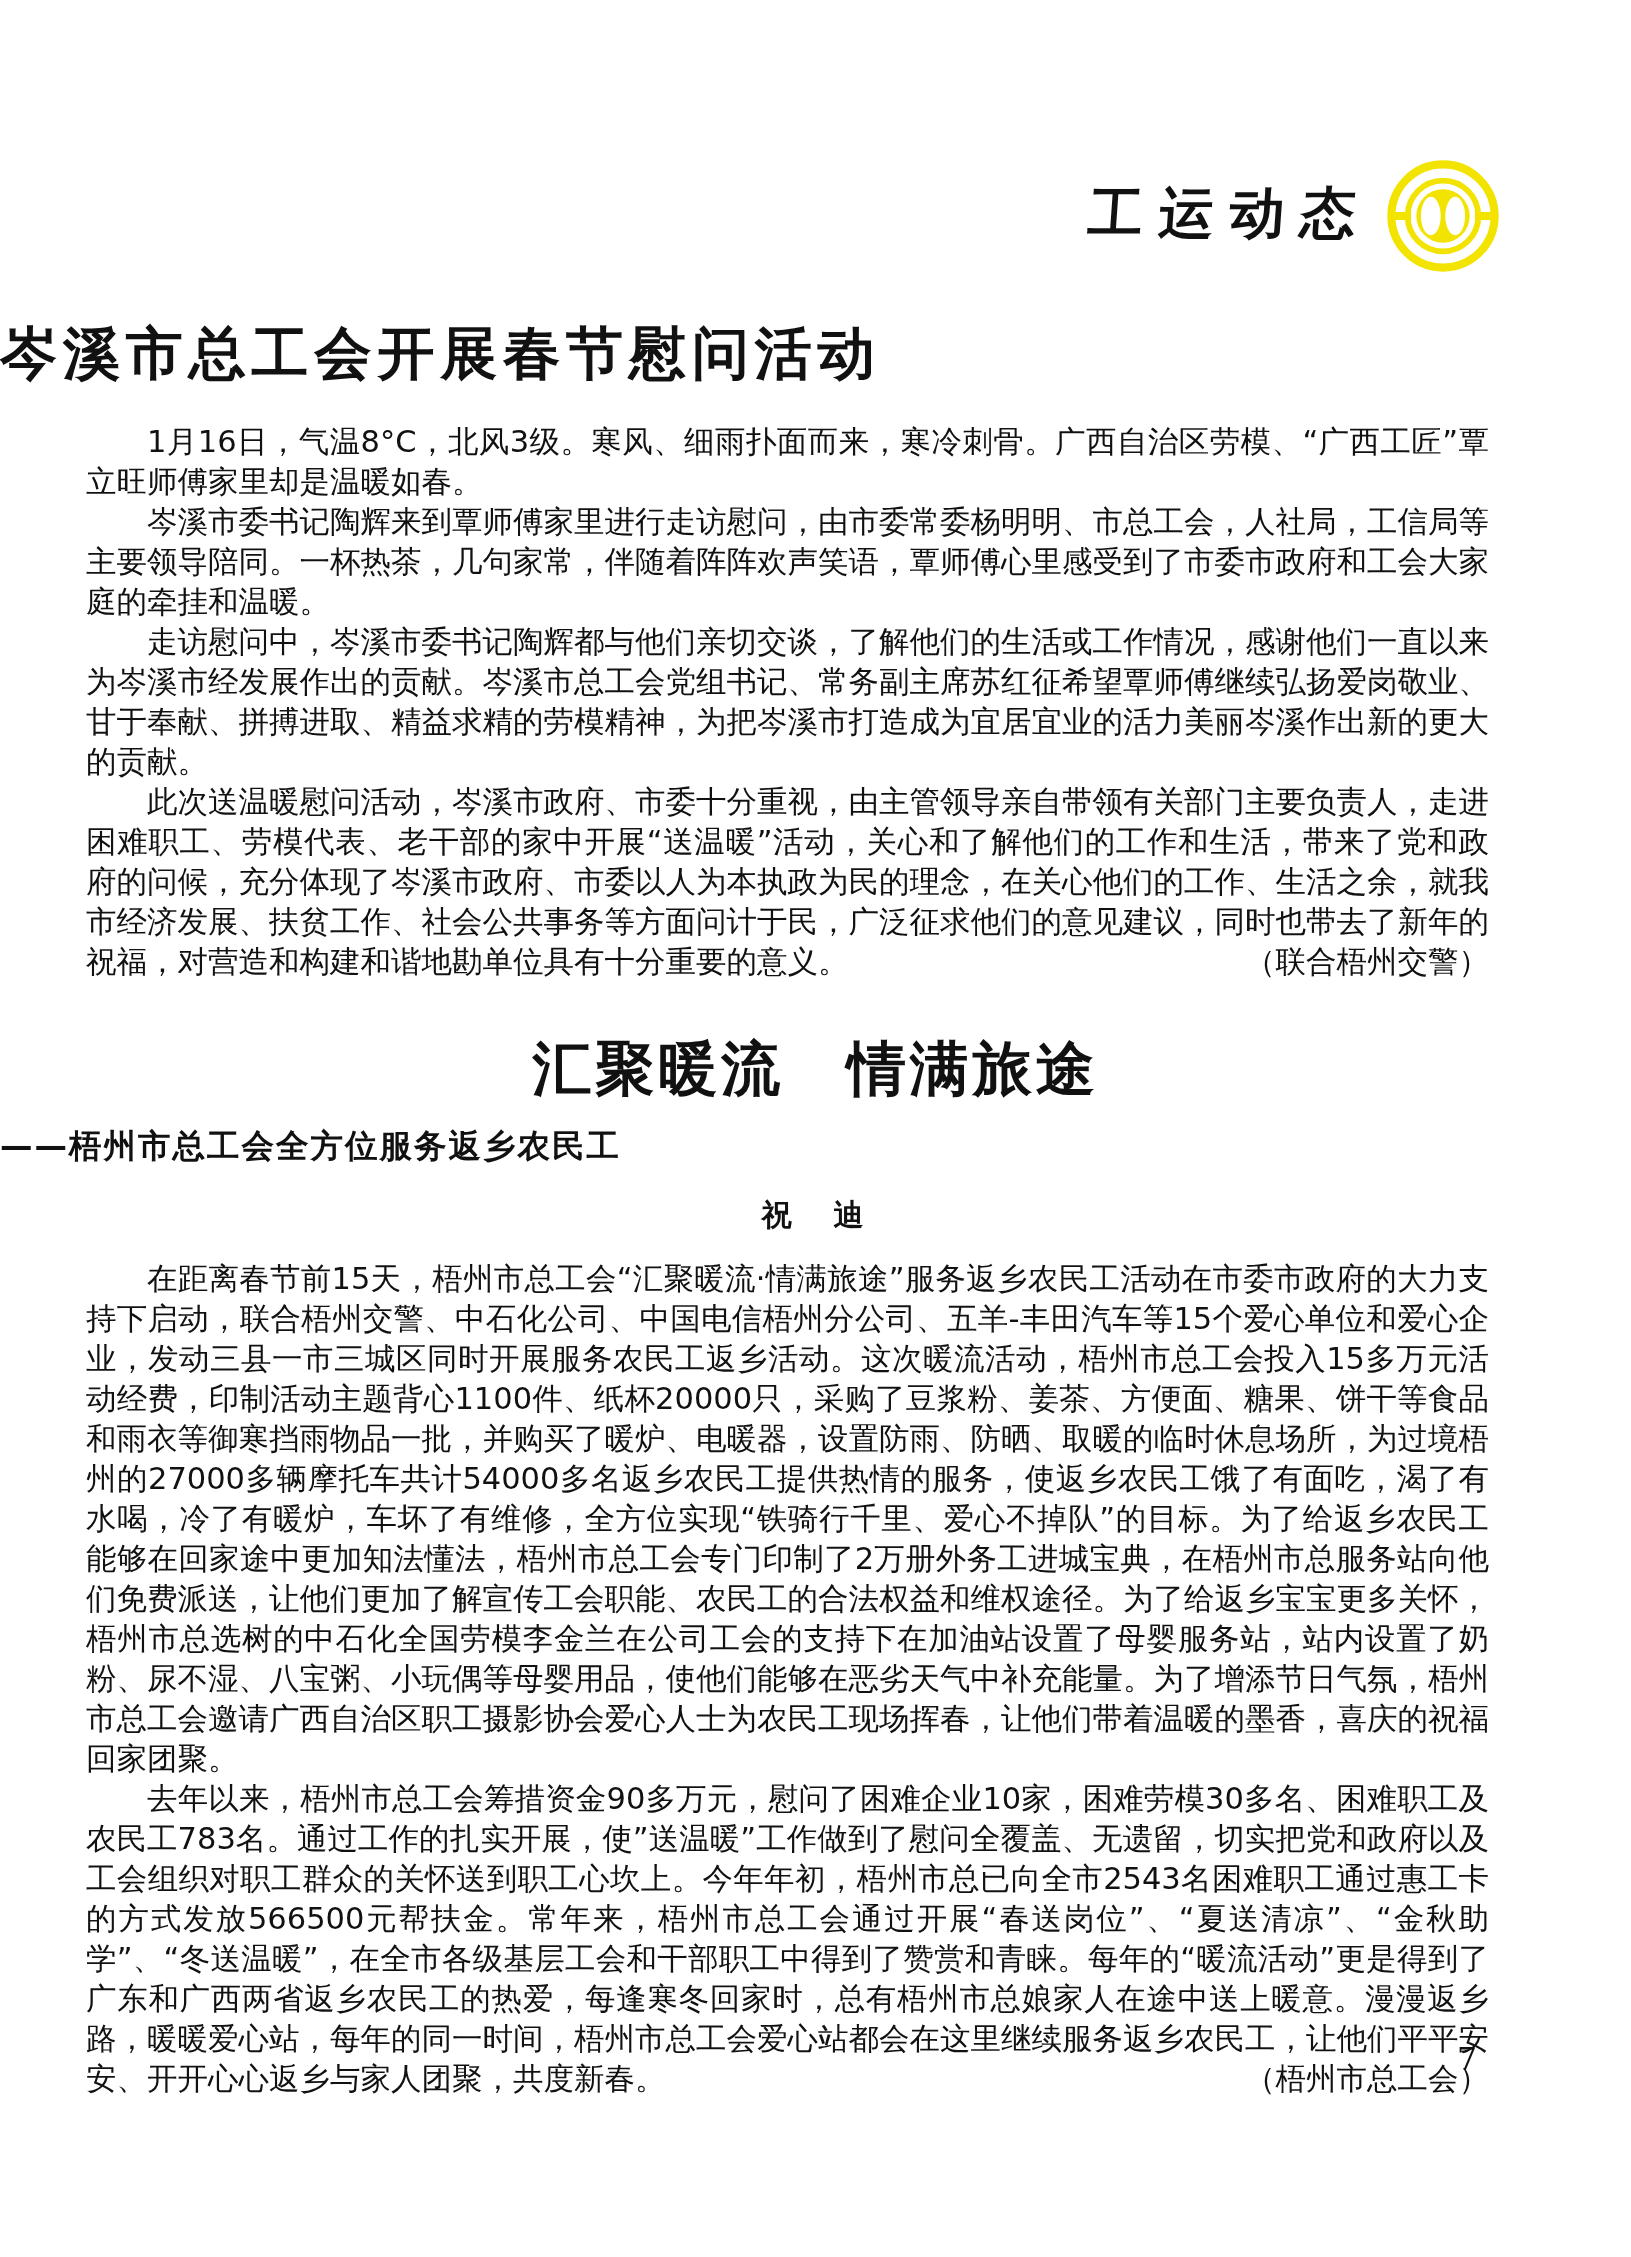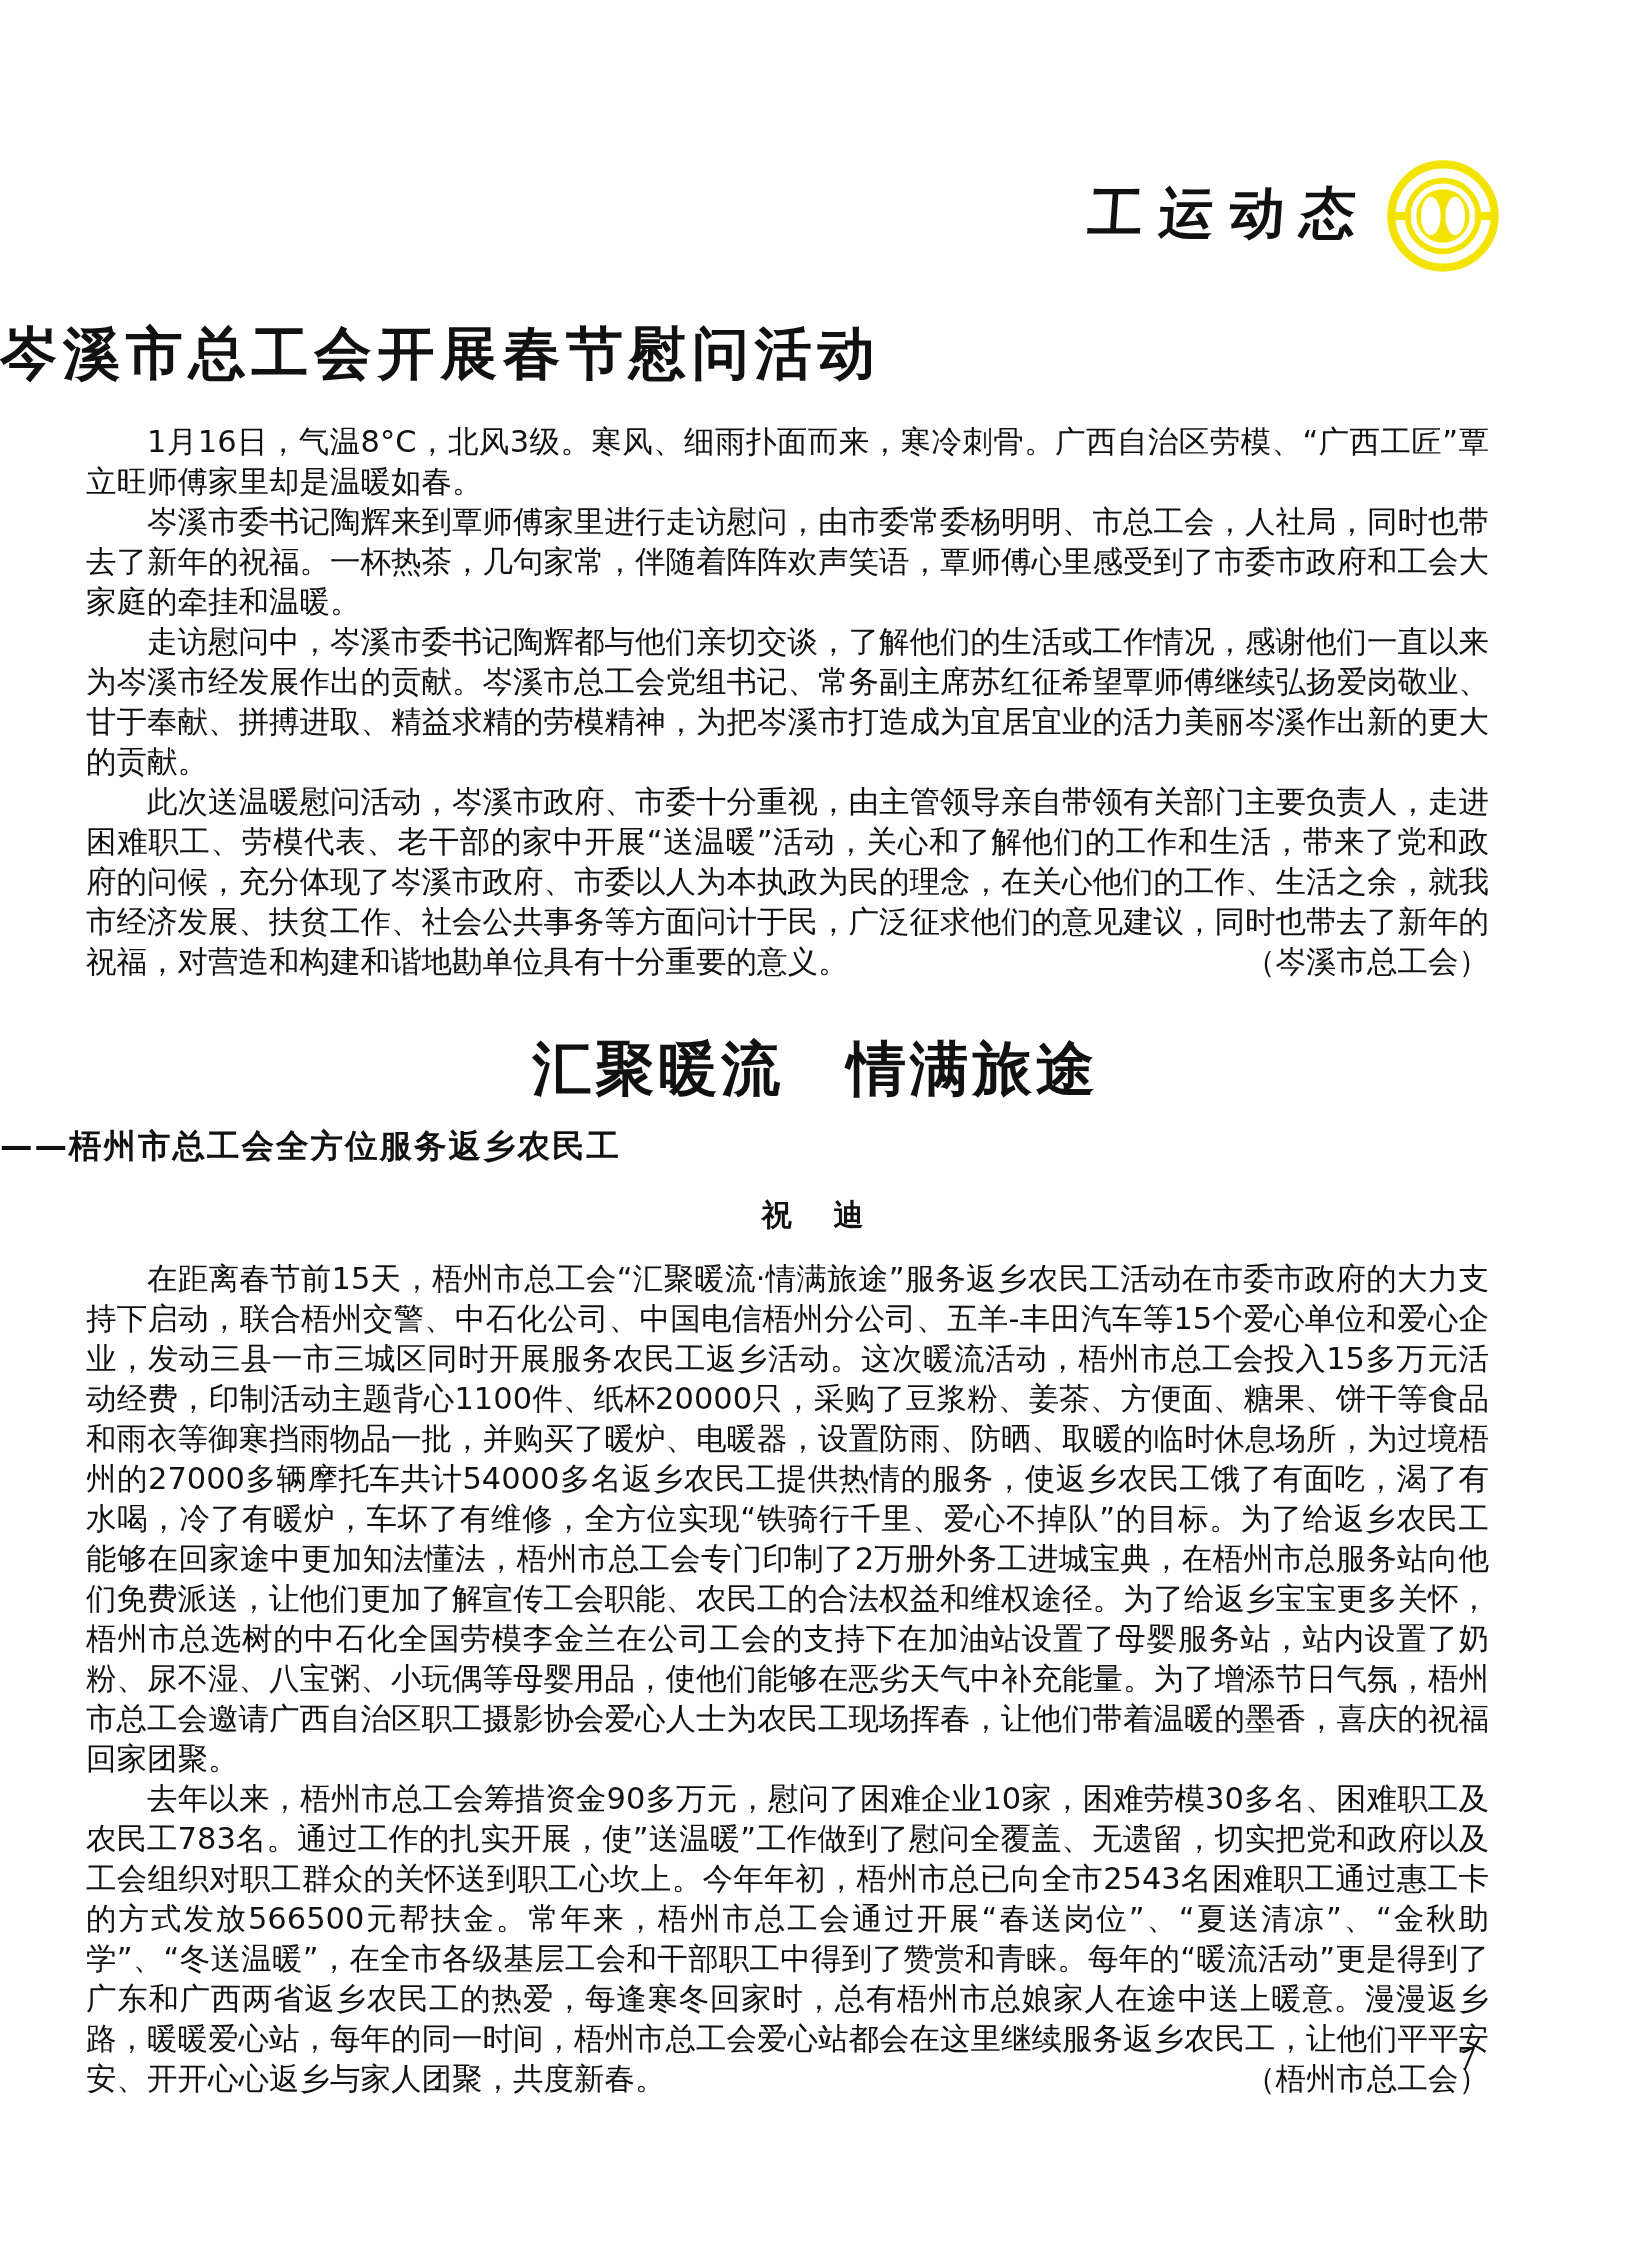--- a/index.html
+++ b/index.html
@@ -111,23 +111,23 @@
       <circle cx="50" cy="50" r="23" fill="#f2e400"></circle>
       <ellipse cx="39.5" cy="50" rx="8.5" ry="16.5" fill="#ffffff"></ellipse>
       <ellipse cx="60.5" cy="50" rx="8.5" ry="16.5" fill="#ffffff"></ellipse>
     </svg>
   </div>
 
   <h1 class="title-1">岑溪市总工会开展春节慰问活动</h1>
 
   <div class="body-block first">
     <p>1月16日，气温8°C，北风3级。寒风、细雨扑面而来，寒冷刺骨。广西自治区劳模、“广西工匠”覃立旺师傅家里却是温暖如春。</p>
-    <p>岑溪市委书记陶辉来到覃师傅家里进行走访慰问，由市委常委杨明明、市总工会，人社局，同时也带去了新年的祝福。一杯热茶，几句家常，伴随着阵阵欢声笑语，覃师傅心里感受到了市委市政府和工会大家庭的牵挂和温暖。</p>
+    <p>岑溪市委书记陶辉来到覃师傅家里进行走访慰问，由市委常委杨明明、市总工会，人社局，工信局等主要领导陪同。一杯热茶，几句家常，伴随着阵阵欢声笑语，覃师傅心里感受到了市委市政府和工会大家庭的牵挂和温暖。</p>
     <p>走访慰问中，岑溪市委书记陶辉都与他们亲切交谈，了解他们的生活或工作情况，感谢他们一直以来为岑溪市经发展作出的贡献。岑溪市总工会党组书记、常务副主席苏红征希望覃师傅继续弘扬爱岗敬业、甘于奉献、拼搏进取、精益求精的劳模精神，为把岑溪市打造成为宜居宜业的活力美丽岑溪作出新的更大的贡献。</p>
-    <p><span>此次送温暖慰问活动，岑溪市政府、市委十分重视，由主管领导亲自带领有关部门主要负责人，走进困难职工、劳模代表、老干部的家中开展“送温暖”活动，关心和了解他们的工作和生活，带来了党和政府的问候，充分体现了岑溪市政府、市委以人为本执政为民的理念，在关心他们的工作、生活之余，就我市经济发展、扶贫工作、社会公共事务等方面问计于民，广泛征求他们的意见建议，同时也带去了新年的祝福，对营造和构建和谐地勘单位具有十分重要的意义。</span><span class="attribution">（岑溪市总工会）</span></p>
+    <p><span>此次送温暖慰问活动，岑溪市政府、市委十分重视，由主管领导亲自带领有关部门主要负责人，走进困难职工、劳模代表、老干部的家中开展“送温暖”活动，关心和了解他们的工作和生活，带来了党和政府的问候，充分体现了岑溪市政府、市委以人为本执政为民的理念，在关心他们的工作、生活之余，就我市经济发展、扶贫工作、社会公共事务等方面问计于民，广泛征求他们的意见建议，同时也带去了新年的祝福，对营造和构建和谐地勘单位具有十分重要的意义。</span><span class="attribution">（联合梧州交警）</span></p>
   </div>
 
   <h2 class="title-2">汇聚暖流　情满旅途</h2>
   <div class="subtitle-2">——梧州市总工会全方位服务返乡农民工</div>
   <div class="author">祝　迪</div>
 
   <div class="body-block second">
     <p>在距离春节前15天，梧州市总工会“汇聚暖流·情满旅途”服务返乡农民工活动在市委市政府的大力支持下启动，联合梧州交警、中石化公司、中国电信梧州分公司、五羊-丰田汽车等15个爱心单位和爱心企业，发动三县一市三城区同时开展服务农民工返乡活动。这次暖流活动，梧州市总工会投入15多万元活动经费，印制活动主题背心1100件、纸杯20000只，采购了豆浆粉、姜茶、方便面、糖果、饼干等食品和雨衣等御寒挡雨物品一批，并购买了暖炉、电暖器，设置防雨、防晒、取暖的临时休息场所，为过境梧州的27000多辆摩托车共计54000多名返乡农民工提供热情的服务，使返乡农民工饿了有面吃，渴了有水喝，冷了有暖炉，车坏了有维修，全方位实现“铁骑行千里、爱心不掉队”的目标。为了给返乡农民工能够在回家途中更加知法懂法，梧州市总工会专门印制了2万册外务工进城宝典，在梧州市总服务站向他们免费派送，让他们更加了解宣传工会职能、农民工的合法权益和维权途径。为了给返乡宝宝更多关怀，梧州市总选树的中石化全国劳模李金兰在公司工会的支持下在加油站设置了母婴服务站，站内设置了奶粉、尿不湿、八宝粥、小玩偶等母婴用品，使他们能够在恶劣天气中补充能量。为了增添节日气氛，梧州市总工会邀请广西自治区职工摄影协会爱心人士为农民工现场挥春，让他们带着温暖的墨香，喜庆的祝福回家团聚。</p>
     <p><span>去年以来，梧州市总工会筹措资金90多万元，慰问了困难企业10家，困难劳模30多名、困难职工及农民工783名。通过工作的扎实开展，使”送温暖”工作做到了慰问全覆盖、无遗留，切实把党和政府以及工会组织对职工群众的关怀送到职工心坎上。今年年初，梧州市总已向全市2543名困难职工通过惠工卡的方式发放566500元帮扶金。常年来，梧州市总工会通过开展“春送岗位”、“夏送清凉”、“金秋助学”、“冬送温暖”，在全市各级基层工会和干部职工中得到了赞赏和青睐。每年的“暖流活动”更是得到了广东和广西两省返乡农民工的热爱，每逢寒冬回家时，总有梧州市总娘家人在途中送上暖意。漫漫返乡路，暖暖爱心站，每年的同一时间，梧州市总工会爱心站都会在这里继续服务返乡农民工，让他们平平安安、开开心心返乡与家人团聚，共度新春。</span><span class="attribution">（梧州市总工会）</span></p>
   </div>

